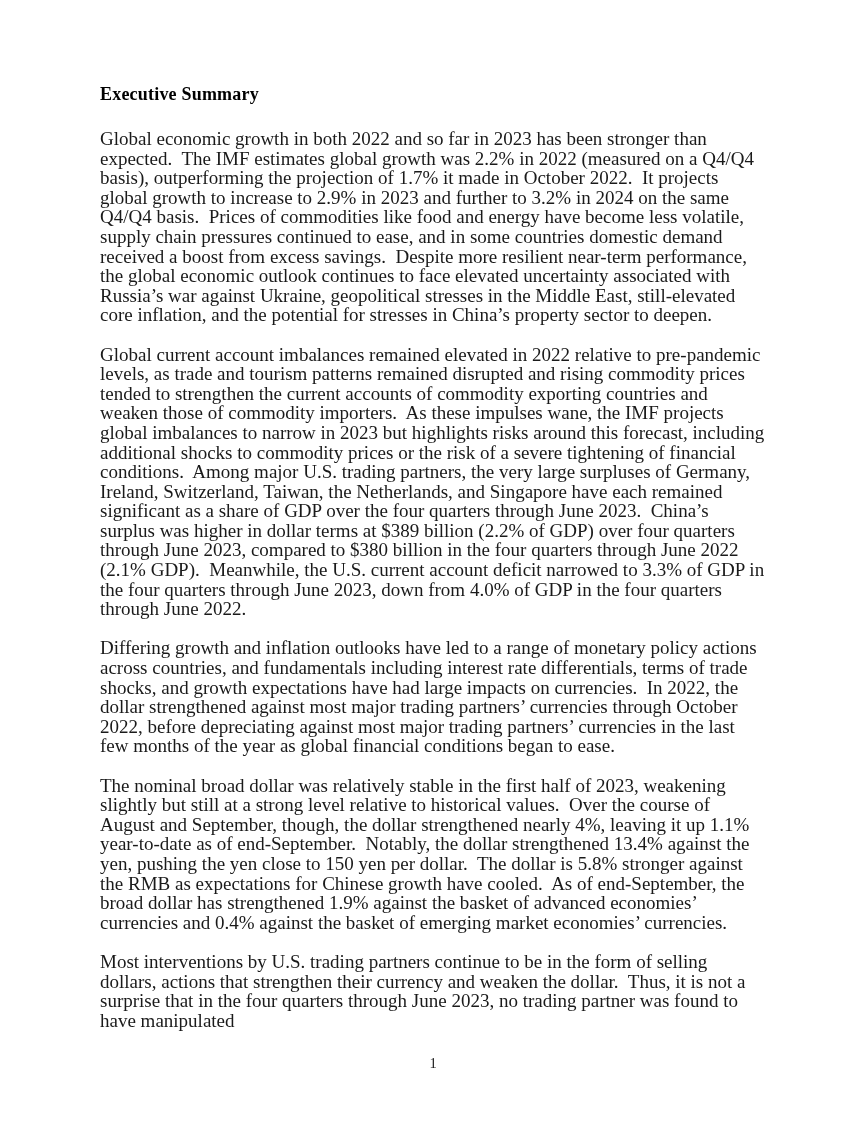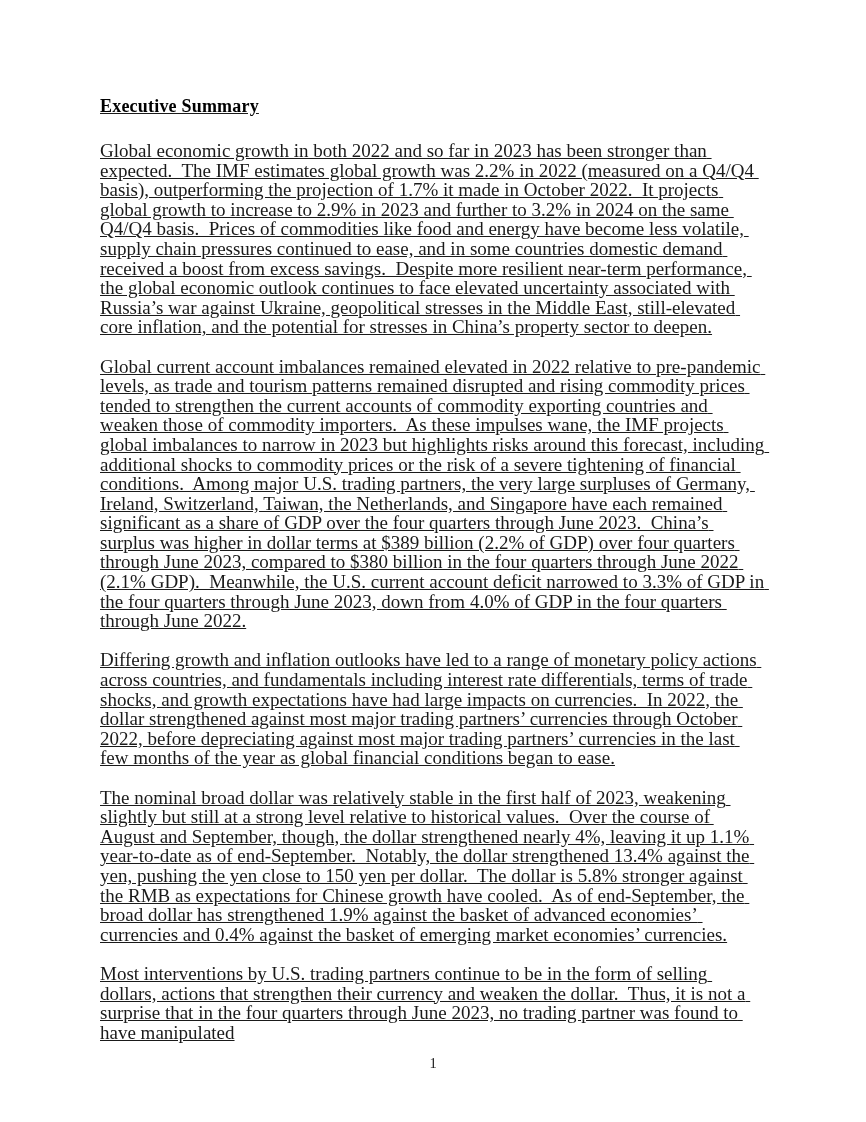--- a/index.html
+++ b/index.html
@@ -12,24 +12,23 @@
     width: 866px;
     height: 1122px;
     background: #ffffff;
     color: #1a1a1a;
     font-family: "Liberation Serif", "DejaVu Serif", serif;
     box-sizing: border-box;
     overflow: hidden;
   }
   .content {
     position: absolute;
-    top: 96px;
+    top: 84px;
     left: 100px;
     width: 668px;
-    text-decoration: underline;
   }
   .doc-title {
     font-size: 18px;
     font-weight: bold;
     color: #000000;
     margin: 0 0 24px 0;
     letter-spacing: 0.2px;
   }
   .para {
     font-size: 19px;

